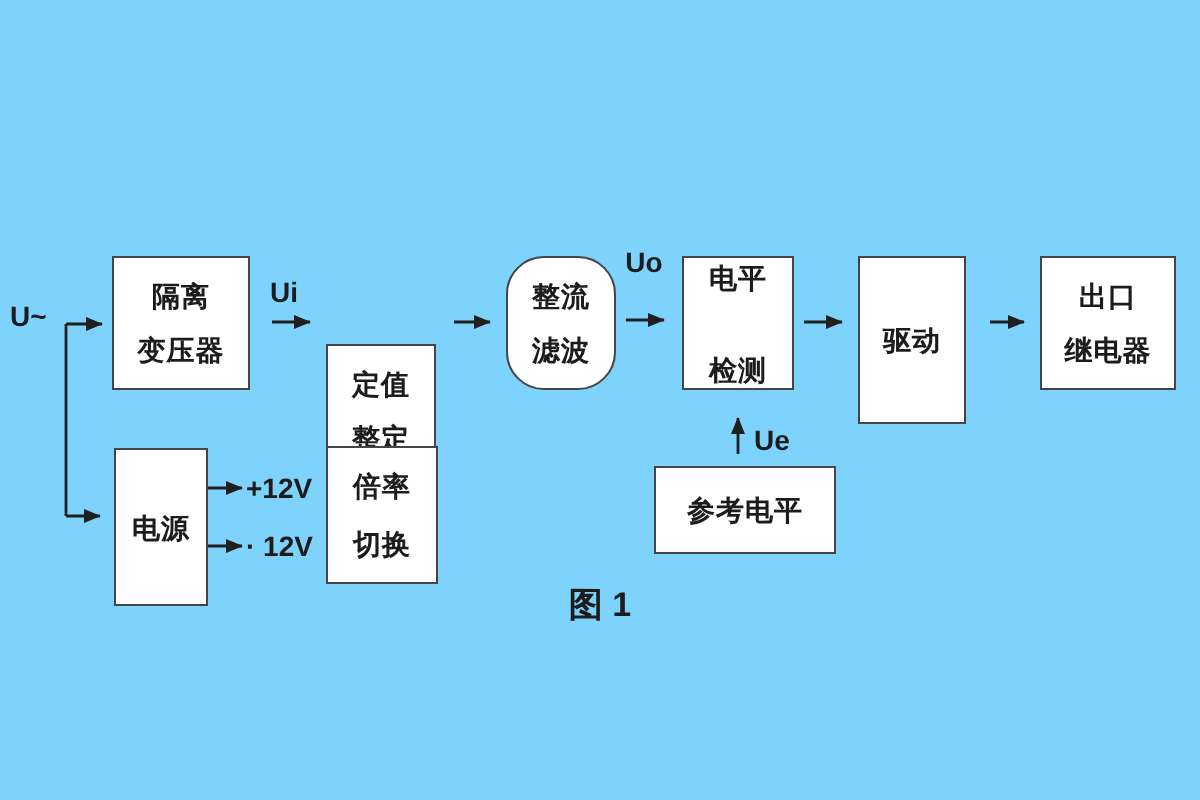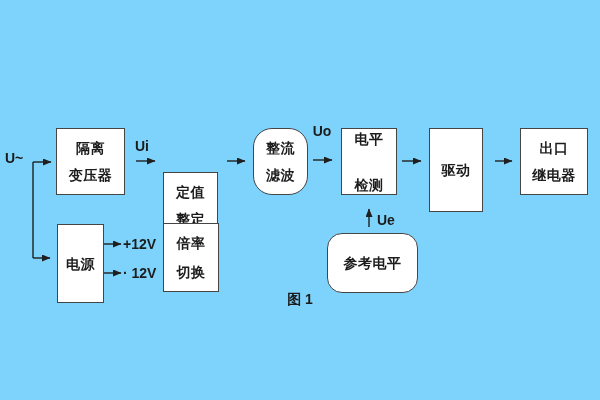--- a/index.html
+++ b/index.html
@@ -30,21 +30,21 @@
   .lbl{
     position:absolute;
     font-size:14px;
     font-weight:600;
     line-height:1;
     white-space:nowrap;
   }
   .lbl.center{transform:translateX(-50%);}
   .caption{
     position:absolute;
-    font-size:14px;
+    font-size:17px;
     font-weight:600;
     transform:translateX(-50%);
   }
   svg.wires{
     position:absolute;
     left:0;top:0;
     pointer-events:none;
   }
 </style>
 </head>
@@ -105,21 +105,21 @@
 
   <div class="box" style="left:57px;top:224px;width:47px;height:79px;">
     <span>电源</span>
   </div>
 
   <div class="box tall2" style="left:163px;top:223px;width:56px;height:69px;">
     <span>倍率</span>
     <span>切换</span>
   </div>
 
-  <div class="box" style="left:327px;top:233px;width:91px;height:60px;border-radius:15px;">
+  <div class="box" style="left:327px;top:233px;width:91px;height:44px;">
     <span>参考电平</span>
   </div>
 
   <span class="lbl" style="left:5px;top:151px;">U~</span>
 
   <span class="lbl center" style="left:142px;top:139px;">Ui</span>
 
   <span class="lbl center" style="left:322px;top:124px;">Uo</span>
 
   <span class="lbl" style="left:377px;top:213px;">Ue</span>

